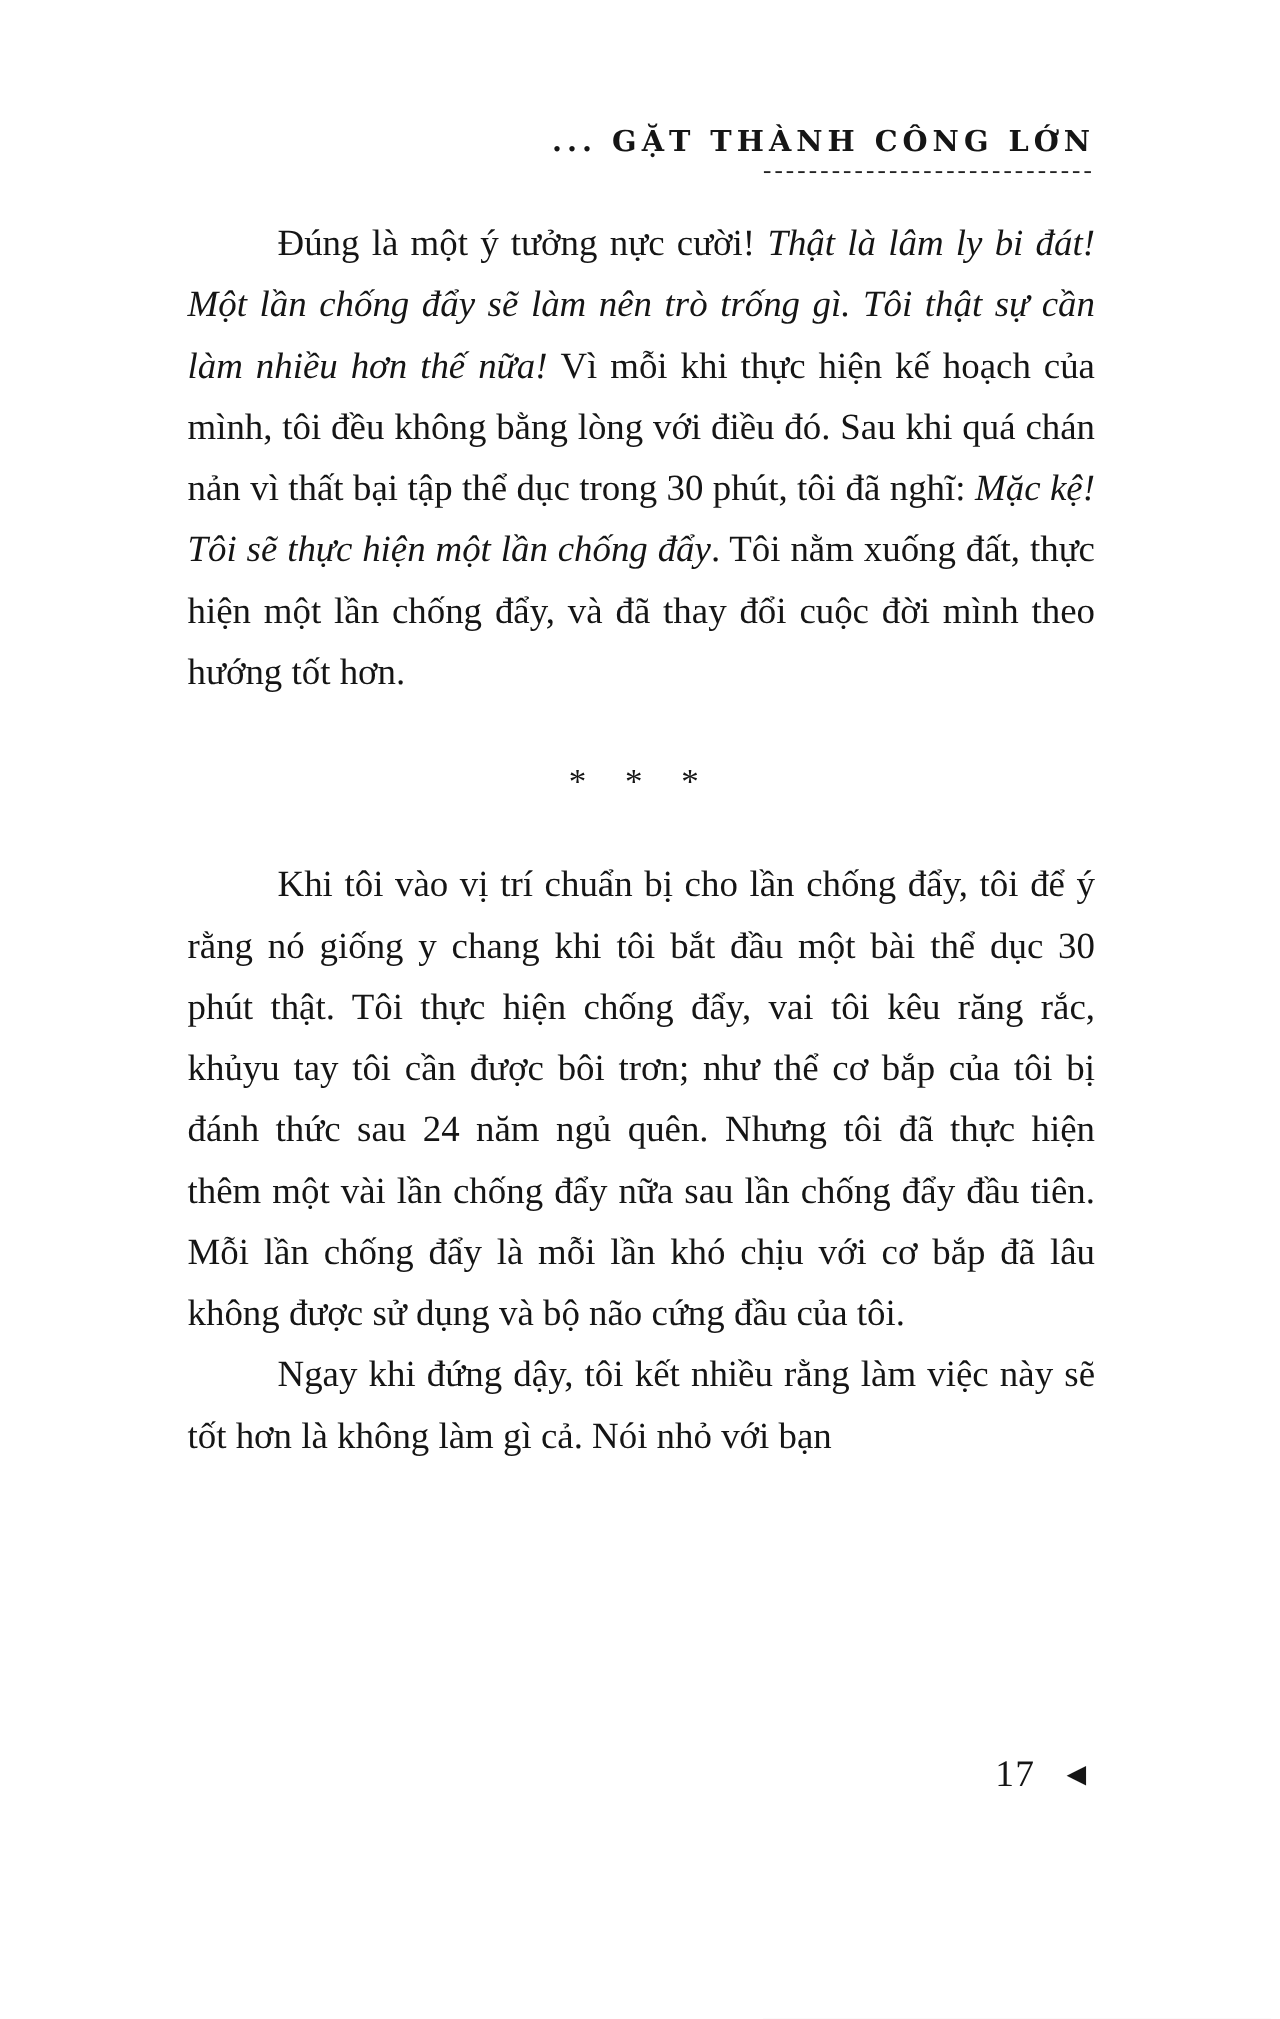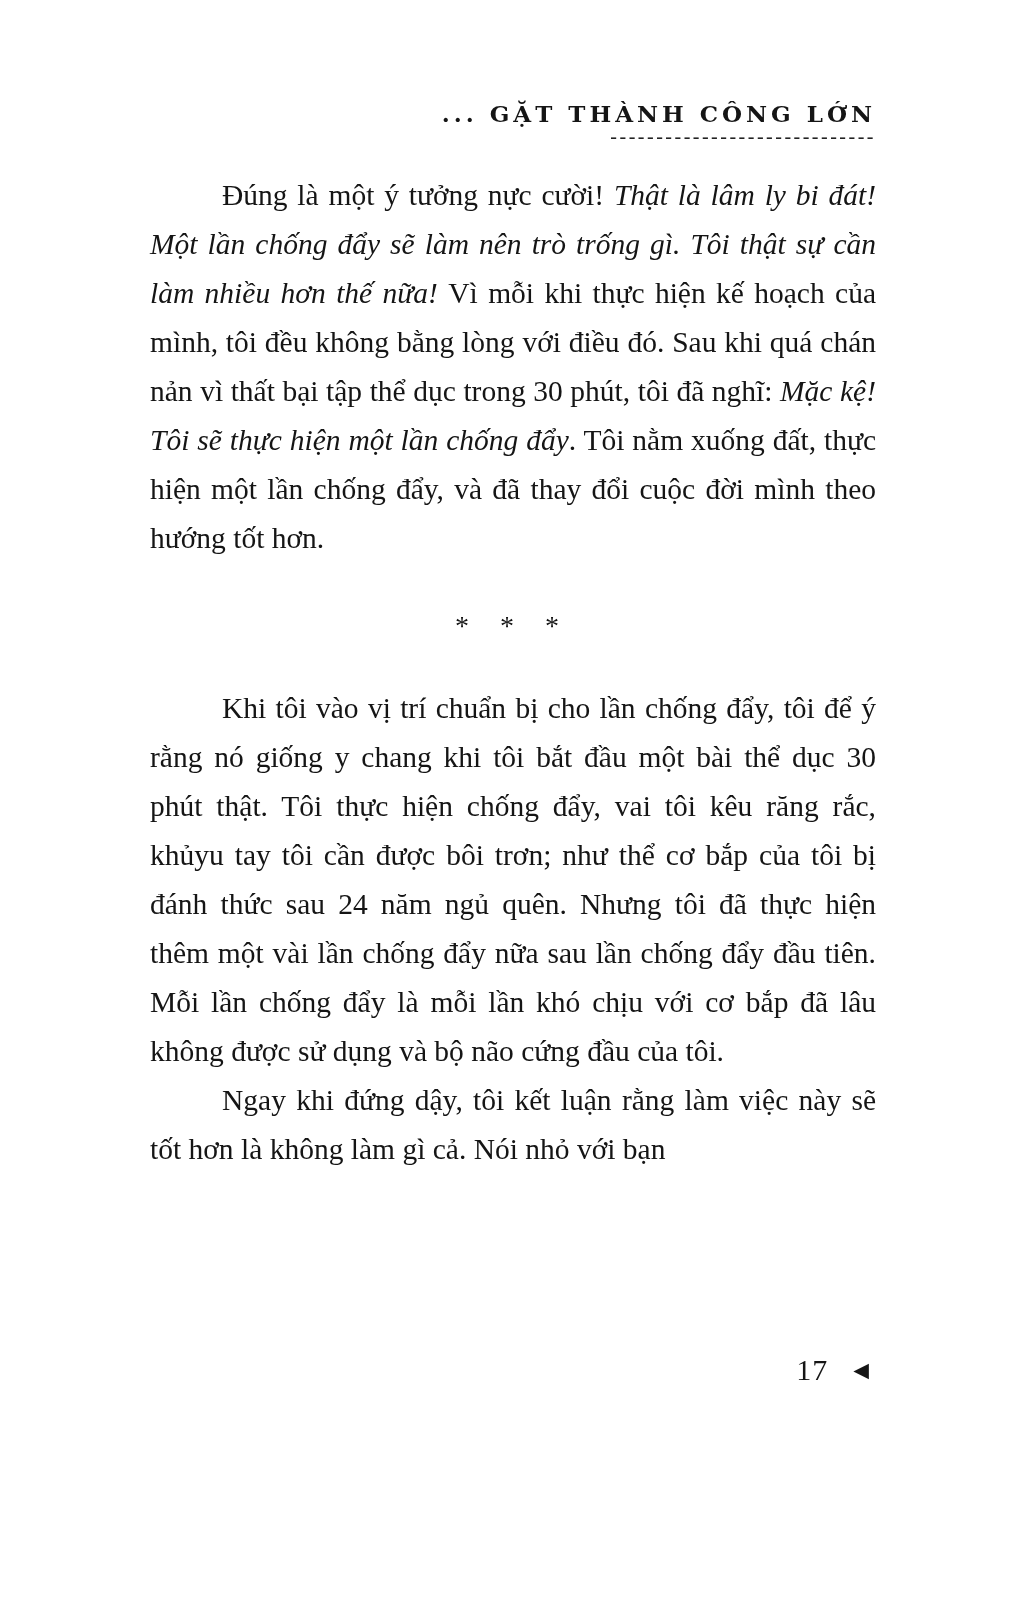--- a/index.html
+++ b/index.html
@@ -54,21 +54,21 @@
   .it { font-style: italic; }
   .separator {
     text-align: center;
     font-size: 28px;
     letter-spacing: 12px;
     margin: 38px 0 34px 0;
     text-indent: 0;
   }
   .footer {
     position: absolute;
-    top: 1353px;
+    top: 1403px;
     right: 150px;
     font-size: 30px;
     color: #151515;
   }
   .footer .pagenum { letter-spacing: 1px; }
   .footer .arrow {
     margin-left: 20px;
     font-size: 26px;
     position: relative;
     top: -1px;
@@ -87,21 +87,21 @@
 
     <div class="body-text">
 
 
       <p class="para indent"><span>Đúng là một ý tưởng nực cười! </span><span class="it">Thật là lâm ly bi đát! Một lần chống đẩy sẽ làm nên trò trống gì. Tôi thật sự cần làm nhiều hơn thế nữa! </span><span>Vì mỗi khi thực hiện kế hoạch của mình, tôi đều không bằng lòng với điều đó. Sau khi quá chán nản vì thất bại tập thể dục trong 30 phút, tôi đã nghĩ: </span><span class="it">Mặc kệ! Tôi sẽ thực hiện một lần chống đẩy</span><span>. Tôi nằm xuống đất, thực hiện một lần chống đẩy, và đã thay đổi cuộc đời mình theo hướng tốt hơn.</span></p>
 
       <div class="separator">* * *</div>
 
       <p class="para indent"><span>Khi tôi vào vị trí chuẩn bị cho lần chống đẩy, tôi để ý rằng nó giống y chang khi tôi bắt đầu một bài thể dục 30 phút thật. Tôi thực hiện chống đẩy, vai tôi kêu răng rắc, khủyu tay tôi cần được bôi trơn; như thể cơ bắp của tôi bị đánh thức sau 24 năm ngủ quên. Nhưng tôi đã thực hiện thêm một vài lần chống đẩy nữa sau lần chống đẩy đầu tiên. Mỗi lần chống đẩy là mỗi lần khó chịu với cơ bắp đã lâu không được sử dụng và bộ não cứng đầu của tôi.</span></p>
 
-      <p class="para indent"><span>Ngay khi đứng dậy, tôi kết luận rằng làm việc này sẽ tốt hơn là không làm gì cả. Nói nhỏ với bạn</span></p>
+      <p class="para indent"><span>Ngay khi đứng dậy, tôi kết nhiều rằng làm việc này sẽ tốt hơn là không làm gì cả. Nói nhỏ với bạn</span></p>
 
     </div>
   </div>
 
   <div class="footer">
     <span class="pagenum">17</span><span class="arrow">◄</span>
   </div>
 </div>
 
 </body></html>

